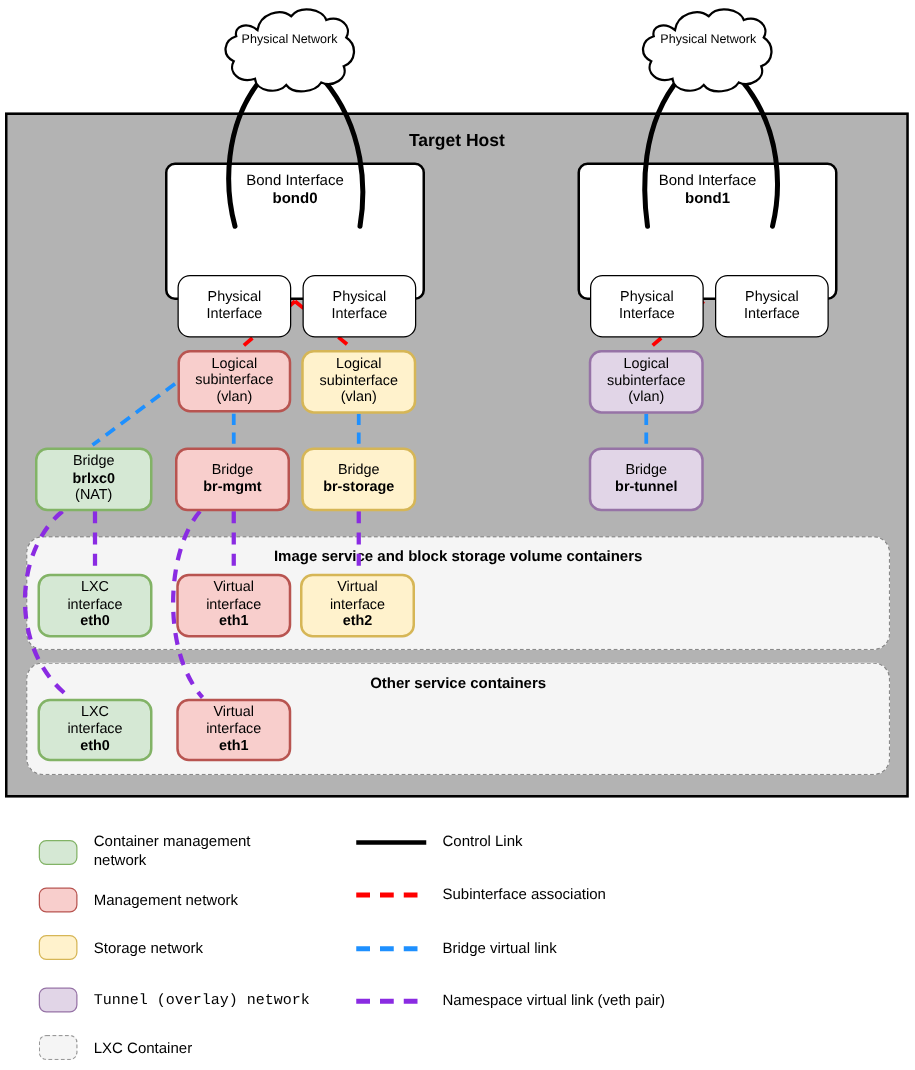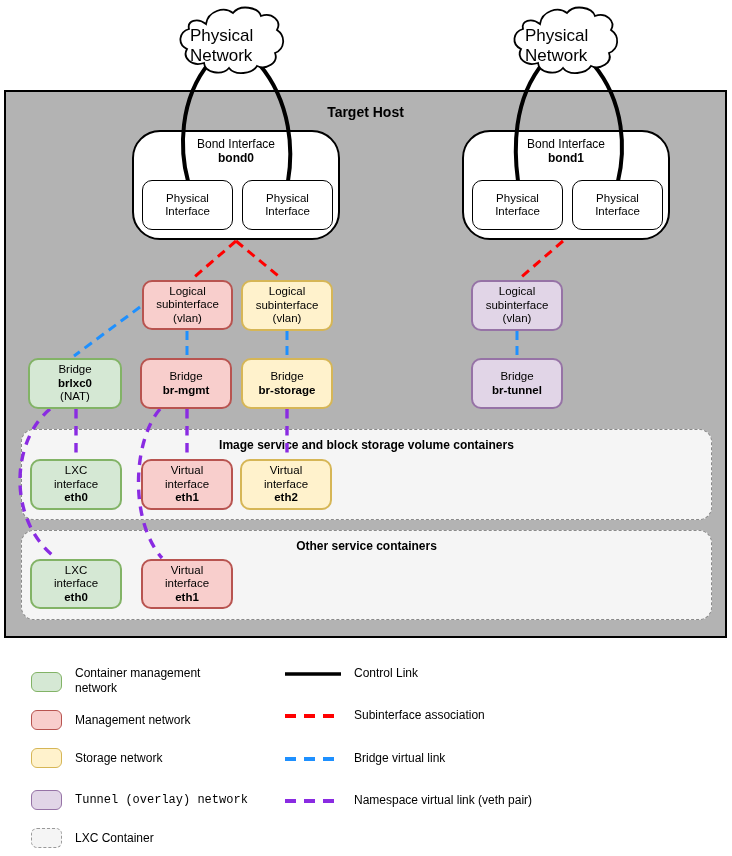--- a/index.html
+++ b/index.html
@@ -6,48 +6,48 @@
   #stage { position:relative; width:732px; height:856px; overflow:hidden; background:#fff; }
 
   
   #host { position:absolute; left:4px; top:90px; width:723px; height:548px;
           background:var(--host-bg); border:2px solid #000; box-sizing:border-box; z-index:1; }
   #host-label { position:absolute; left:4px; top:104px; width:723px; text-align:center;
                 font-size:14px; font-weight:bold; color:#000; z-index:2; }
 
   
   .bond { position:absolute; width:208px; height:110px; background:#fff; border:2.5px solid #000;
-          border-radius:28px; box-sizing:border-box; z-index:2; text-align:center; font-size:12px; line-height:1.18; padding-top:5px; }
+          border-radius:8px; box-sizing:border-box; z-index:2; text-align:center; font-size:12px; line-height:1.18; padding-top:5px; }
   .bond span { display:block; }
 
   
   .lxcbox { position:absolute; width:691px; height:91px; background:var(--lxc-fill);
             border:1.5px dashed var(--lxc-stroke); border-radius:13px; box-sizing:border-box; z-index:2; }
   .lxcbox .ctitle { display:block; text-align:center; font-size:12px; font-weight:bold; margin-top:8px; color:#000; }
 
   
   .node { position:absolute; width:92px; height:51px; border-radius:10px; box-sizing:border-box;
           display:flex; flex-direction:column; align-items:center; justify-content:center;
           font-size:11.5px; line-height:1.17; text-align:center; z-index:4; color:#000; }
   .node span { display:block; }
-  .white  { background:#fff; border:1.8px solid #000; }
+  .white  { background:#fff; border:1.8px solid #000;margin-top:40px; }
   .green  { background:var(--container-mgmt-fill); border:2px solid var(--container-mgmt-stroke); }
   .red    { background:var(--mgmt-fill);   border:2px solid var(--mgmt-stroke); }
   .yellow { background:var(--storage-fill);border:2px solid var(--storage-stroke); }
   .purple { background:var(--tunnel-fill); border:2px solid var(--tunnel-stroke); }
   .b { font-weight:bold; }
 
   
   #wires { position:absolute; left:0; top:0; z-index:3; pointer-events:none; }
   .plink { stroke:var(--physical-link); stroke-width:4; fill:none; stroke-linecap:round; }
   .rlink { stroke:var(--subiface-link); stroke-width:3; fill:none; stroke-dasharray:9 6; }
   .blink { stroke:var(--bridge-link);   stroke-width:3; fill:none; stroke-dasharray:9 6; }
   .vlink { stroke:var(--veth-link);     stroke-width:3.4; fill:none; stroke-dasharray:9.5 7.5; }
   .cloud { fill:#fff; stroke:#000; stroke-width:1.8; }
-  .cloud-label { position:absolute; width:80px; text-align:left; font-size:17px; line-height:1.2; z-index:5; color:#000; }
+  .cloud-label { position:absolute; width:80px; text-align:right; font-size:10px; line-height:1.2; z-index:5; color:#000; }
 
   
   .lg-swatch { position:absolute; left:31px; width:31px; height:20px; border-radius:6px; box-sizing:border-box; }
   .sw-cm  { background:var(--container-mgmt-fill); border:1.6px solid var(--container-mgmt-stroke); }
   .sw-mg  { background:var(--mgmt-fill);   border:1.6px solid var(--mgmt-stroke); }
   .sw-st  { background:var(--storage-fill);border:1.6px solid var(--storage-stroke); }
   .sw-tn  { background:var(--tunnel-fill); border:1.6px solid var(--tunnel-stroke); }
   .sw-lxc { background:var(--lxc-fill);    border:1.6px dashed #999; }
   .lg-label { position:absolute; left:75px; font-size:12px; color:#000; line-height:1.25; }
   .lg-line  { position:absolute; left:283px; width:60px; height:8px; }

